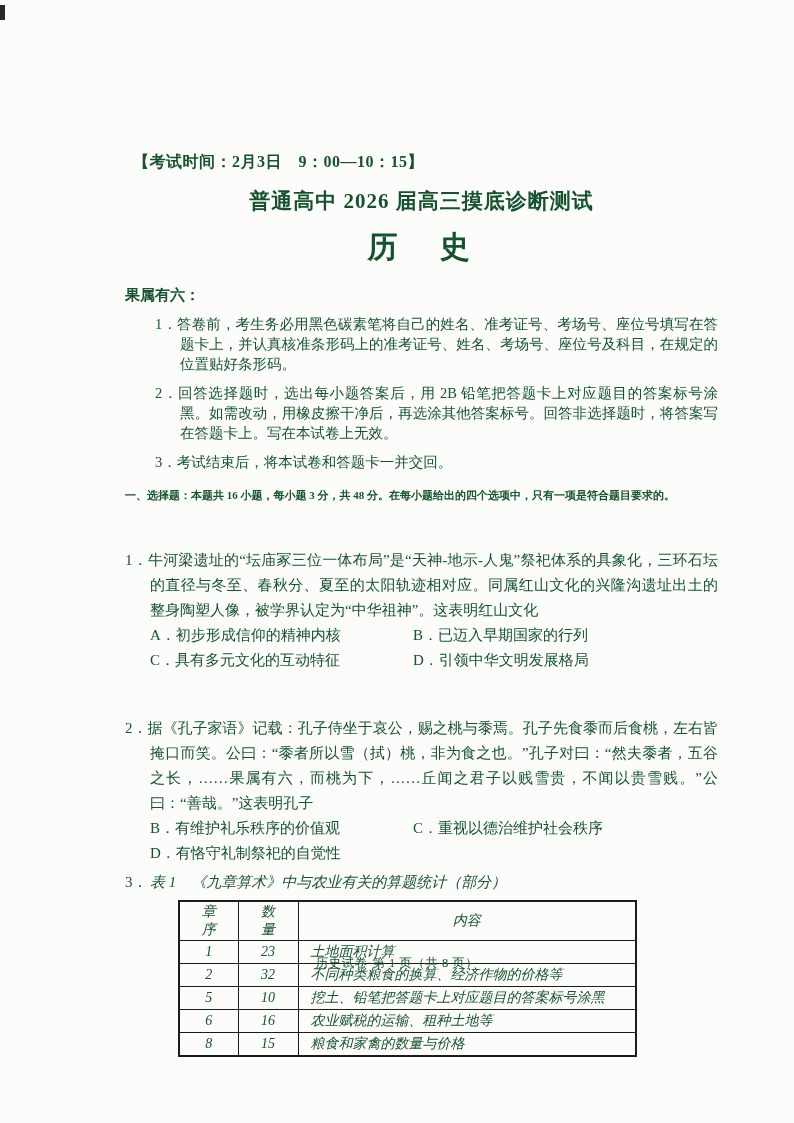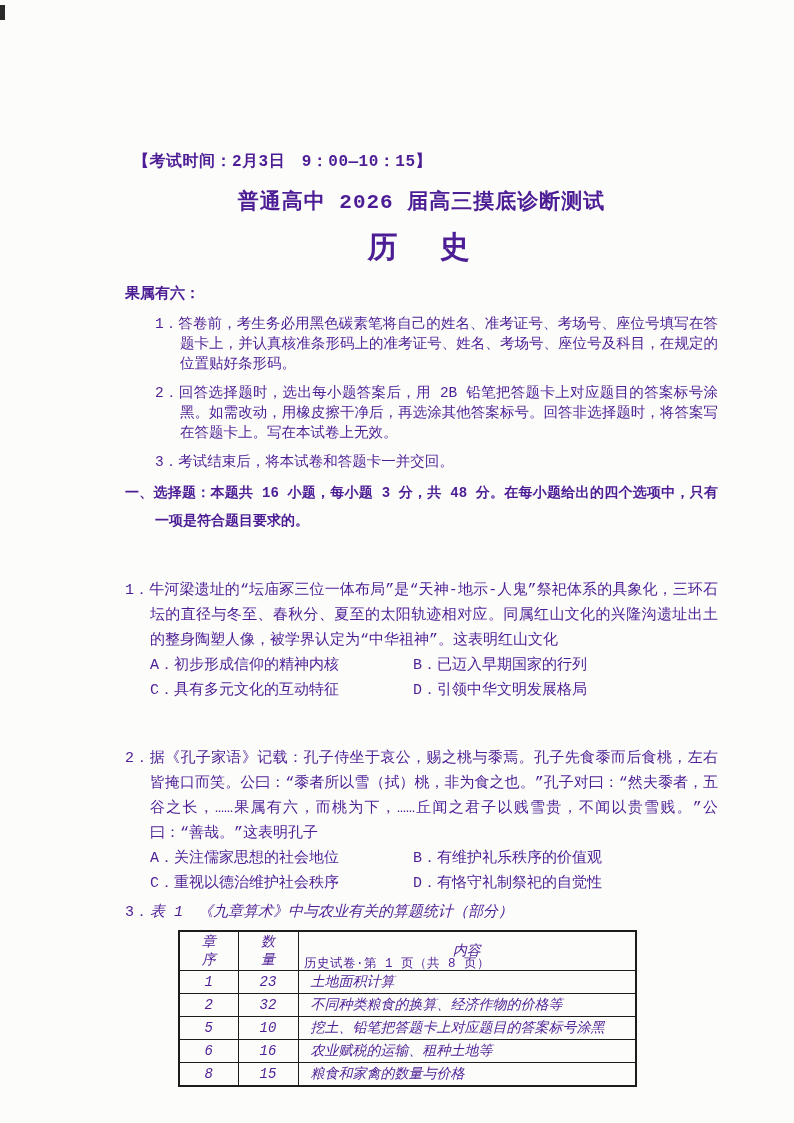--- a/index.html
+++ b/index.html
@@ -2,22 +2,22 @@
 <html><head>
 <meta charset="utf-8">
 <style>
   * { margin:0; padding:0; box-sizing:border-box; }
   html,body { background:#e8e8e8; }
   .page {
     position:relative;
     width:794px; height:1123px;
     margin:0 auto;
     background:#fcfcfa;
-    color:#4c1d95;
-    font-family:Liberation Mono, monospace;
+    color:#14532d;
+    font-family:Liberation Serif, serif;
     overflow:hidden;
   }
   .scan-artifact {
     position:absolute; left:0; top:5px; width:5px; height:15px;
     background:#2a2a2a;
   }
   .content {
     position:absolute; top:152px; left:125px; width:593px;
   }
   .exam-time {
@@ -35,22 +35,22 @@
   .notices-heading {
     font-weight:700; font-size:15px; margin-top:17px; line-height:20px;
   }
   .notice-item {
     font-size:14.5px; line-height:20px;
     padding-left:55px; text-indent:-25px;
     text-align:justify;
     margin-top:9px;
   }
   .section-heading {
-    font-weight:700; font-size:14px; line-height:28px;
-    margin-top:7px;
+    font-weight:700; font-size:11px; line-height:20px;
+    margin-top:13px;
     padding-left:30px; text-indent:-30px;
     text-align:justify;
   }
   .question { margin-top:7px; }
   .q-stem {
     font-size:15px; line-height:25px;
     padding-left:25px; text-indent:-25px;
     text-align:justify;
     margin-top:43px;
   }
@@ -116,21 +116,20 @@
         <div>A．初步形成信仰的精神内核</div>
         <div>B．已迈入早期国家的行列</div>
         <div>C．具有多元文化的互动特征</div>
         <div>D．引领中华文明发展格局</div>
       </div>
     </div>
 
     <div class="question">
       <p class="q-stem"><span>2．</span><span>据《孔子家语》记载：孔子侍坐于哀公，赐之桃与黍焉。孔子先食黍而后食桃，左右皆掩口而笑。公曰：“黍者所以雪（拭）桃，非为食之也。”孔子对曰：“然夫黍者，五谷之长，……果属有六，而桃为下，……丘闻之君子以贱雪贵，不闻以贵雪贱。”公曰：“善哉。”这表明孔子</span></p>
       <div class="q-options">
-        <div>A．关注儒家思想的社会地位</div>
         <div>B．有维护礼乐秩序的价值观</div>
         <div>C．重视以德治维护社会秩序</div>
         <div>D．有恪守礼制祭祀的自觉性</div>
       </div>
     </div>
 
     <div class="q3-row">
       <span class="q3-number">3．</span>
       <span class="table-caption">表 1　《九章算术》中与农业有关的算题统计（部分）</span>
     </div>

